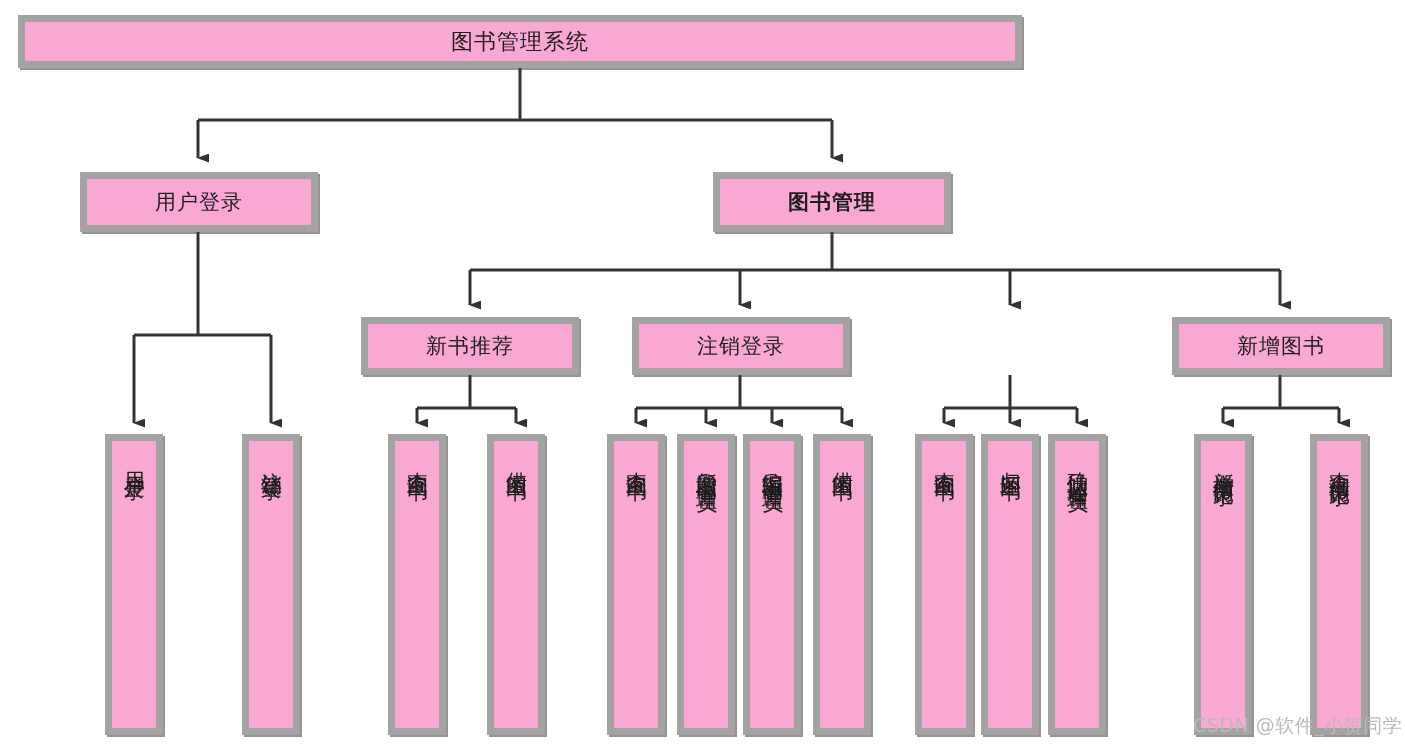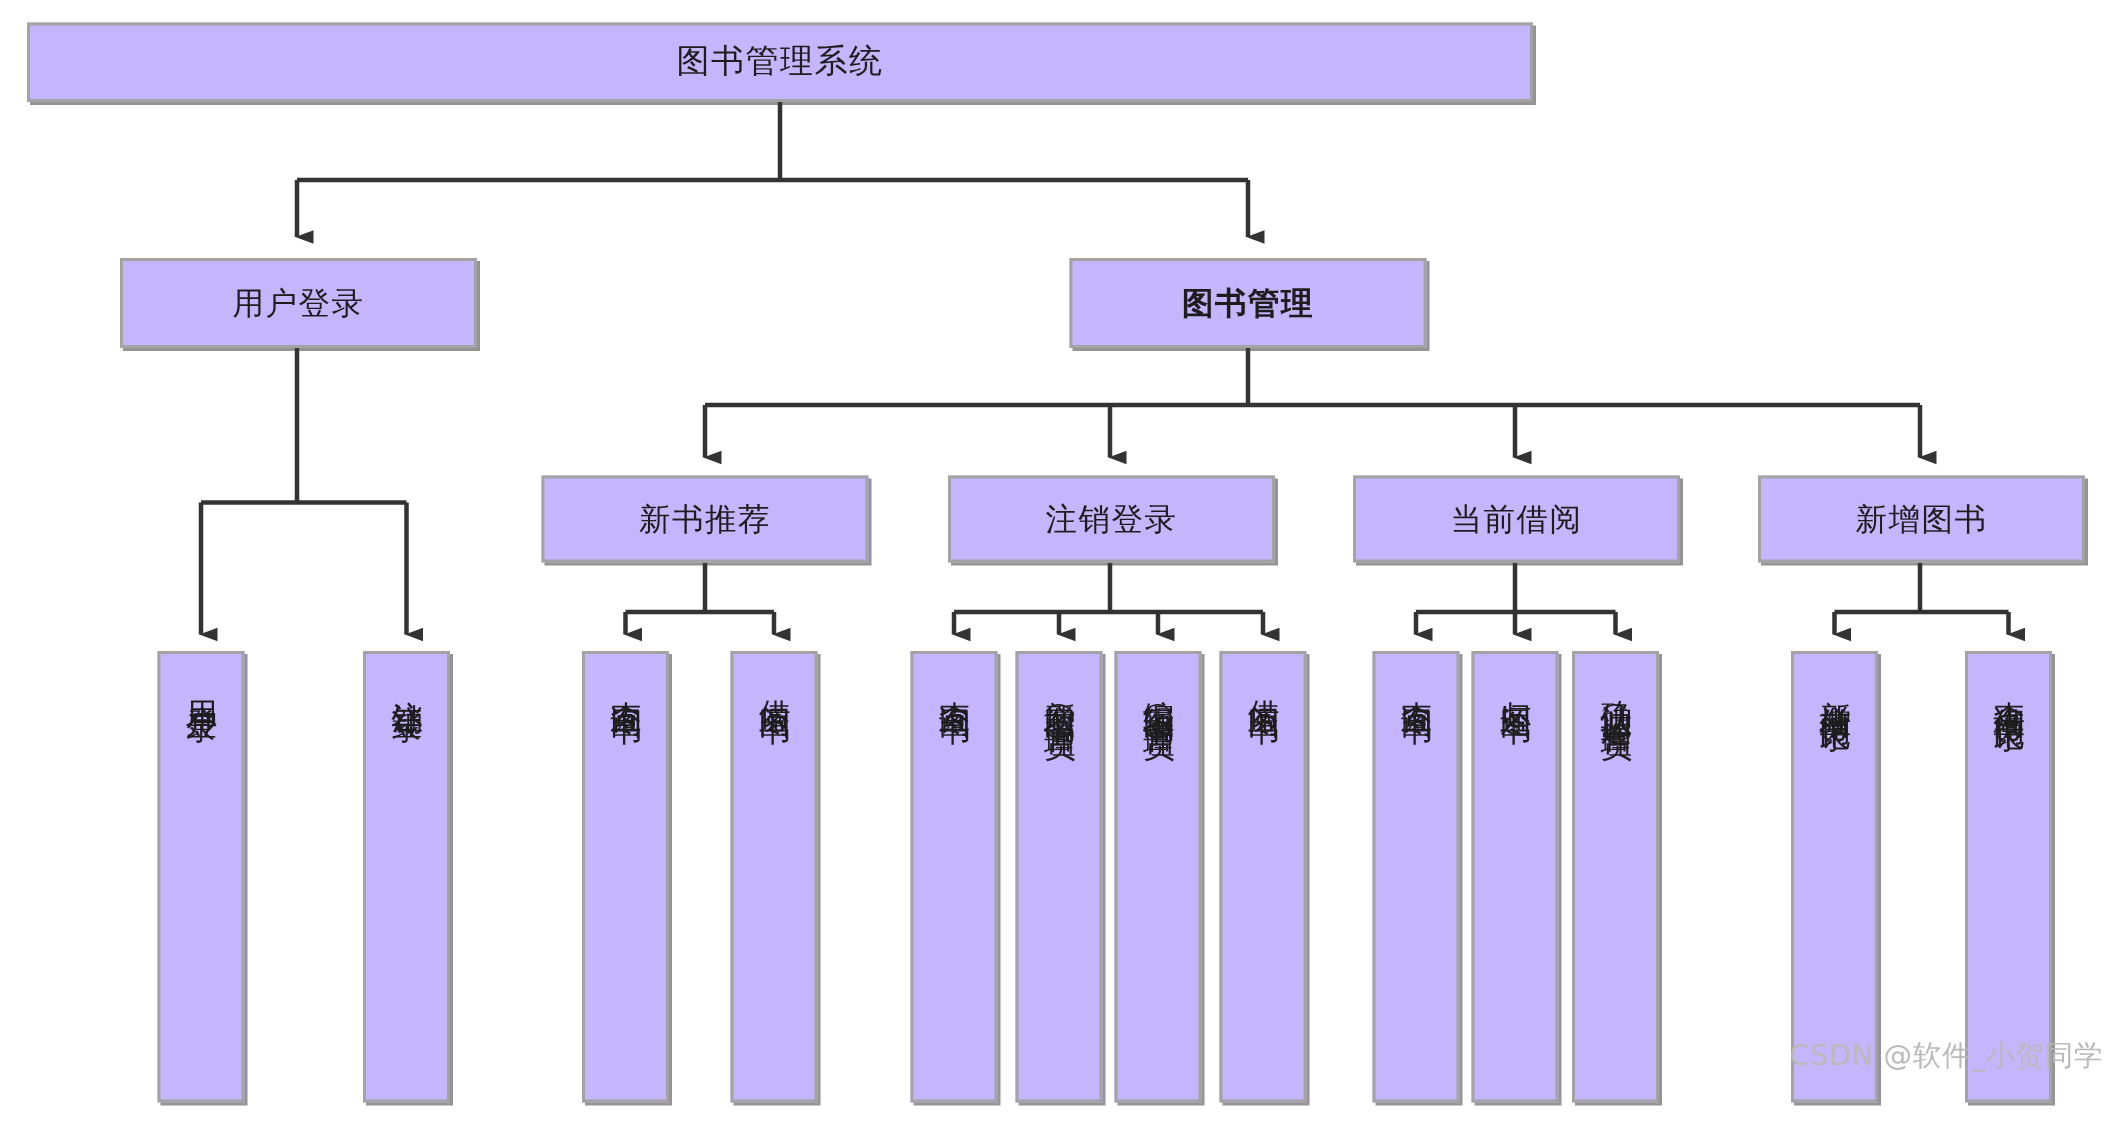--- a/index.html
+++ b/index.html
@@ -22,22 +22,22 @@
     position: absolute;
     left: 0;
     top: 0;
     width: 1405px;
     height: 747px;
     pointer-events: none;
   }
   .node {
     position: absolute;
     box-sizing: border-box;
-    background: #c4b5fd;
-    border: 2px solid #a3a3a3;
+    background: #f9a8d4;
+    border: 7px solid #a3a3a3;
     box-shadow: 2px 2px 0 0 rgba(60,60,60,0.55);
     display: flex;
     align-items: center;
     justify-content: center;
     z-index: 5;
   }
   .node .label {
     color: #1d1d1d;
     font-size: 21px;
     line-height: 1.18;
@@ -138,23 +138,20 @@
   <div class="node horiz" style="left:713px; top:172px; width:238px; height:60px;font-weight:bold;">
     <span class="label">图书管理</span>
   </div>
 
   <div class="node horiz" style="left:361px; top:317px; width:218px; height:58px;">
     <span class="label">新书推荐</span>
   </div>
   <div class="node horiz" style="left:632px; top:317px; width:218px; height:58px;">
     <span class="label">注销登录</span>
   </div>
-  <div class="node horiz" style="left:902px; top:317px; width:218px; height:58px;">
-    <span class="label">当前借阅</span>
-  </div>
   <div class="node horiz" style="left:1172px; top:317px; width:218px; height:58px;">
     <span class="label">新增图书</span>
   </div>
 
   <div class="node vert" style="left:105px; top:434px; width:58px; height:301px;">
     <span class="label">用户登录</span>
   </div>
   <div class="node vert" style="left:242px; top:434px; width:58px; height:301px;">
     <span class="label">注销登录</span>
   </div>
@@ -189,15 +186,15 @@
     <span class="label">确认归还（管理员）</span>
   </div>
 
   <div class="node vert" style="left:1194px; top:434px; width:58px; height:301px;">
     <span class="label">新增借阅记录</span>
   </div>
   <div class="node vert" style="left:1310px; top:434px; width:58px; height:301px;">
     <span class="label">查询借阅记录</span>
   </div>
 
-  <div class="watermark" style="left:1193px; top:691px;">CSDN @软件_小贺同学</div>
+  <div class="watermark" style="left:1193px; top:713px;">CSDN @软件_小贺同学</div>
 
 </div>
 
 </body></html>

